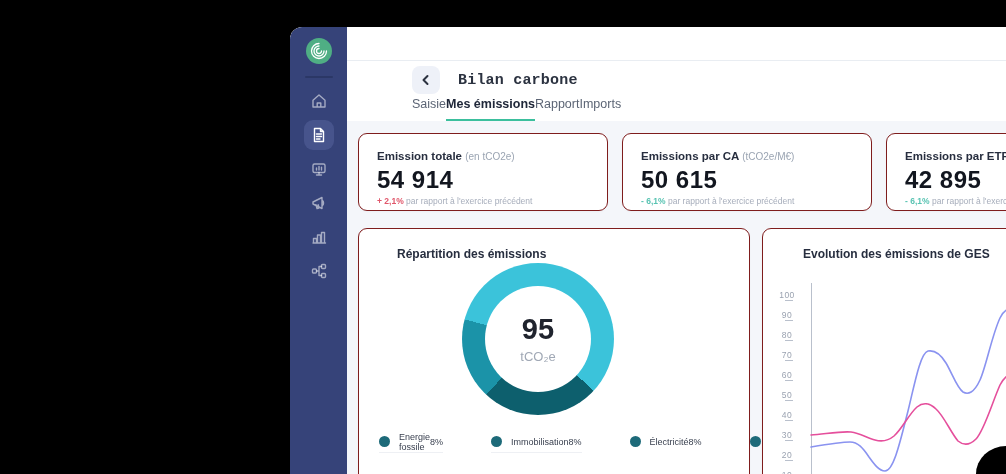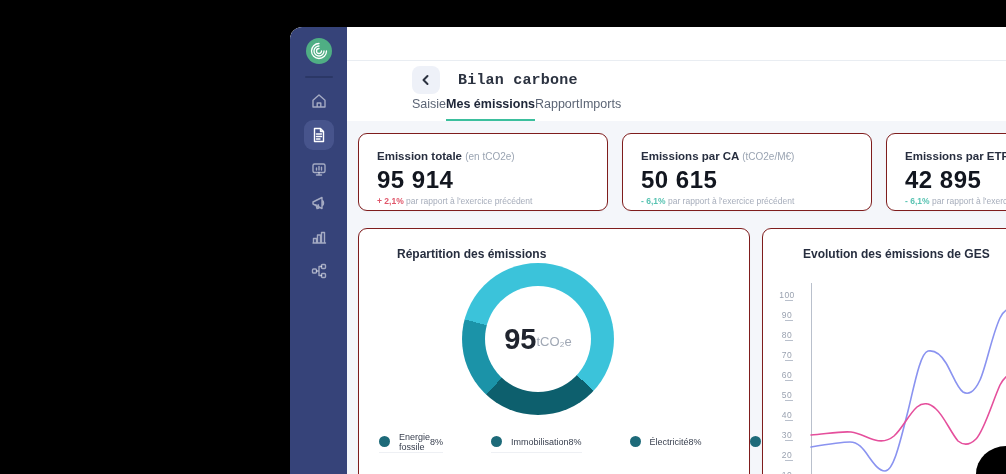--- a/index.html
+++ b/index.html
@@ -69,21 +69,21 @@
   .card-title{position:absolute;left:22px;top:18px;font-size:12px;font-weight:700;color:#272e3f;padding-left:16px;}
   
   .donut-card{left:68px;top:201px;width:390px;height:300px;}
   .donut{
     position:absolute;left:103px;top:34px;width:152px;height:152px;border-radius:50%;
     background:conic-gradient(from 0deg,#3bc3da 0deg 133deg,#0d5f6d 133deg 223deg,#1b93a8 223deg 285deg,#3bc3da 285deg 360deg);
     display:flex;align-items:center;justify-content:center;
   }
   .donut-hole{
     width:106px;height:106px;border-radius:50%;background:#fff;
-    display:flex;align-items:center;justify-content:center;
+    display:flex;flex-direction:column;align-items:center;justify-content:center;
   }
   .donut-value{font-size:29px;font-weight:700;color:#20242e;line-height:1;}
   .donut-unit{margin-top:5px;font-size:13px;color:#a0a8b5;}
   .legend{
     position:absolute;left:20px;right:20px;top:202px;
     display:grid;grid-template-columns:1fr 1fr 1fr 1fr;column-gap:48px;
   }
   .legend-item{
     display:flex;align-items:center;height:21px;border-bottom:1px solid #eef0f4;
   }
@@ -184,21 +184,21 @@
     <div class="tabs">
       <div class="tab">Saisie</div>
       <div class="tab active">Mes émissions</div>
       <div class="tab">Rapport</div>
       <div class="tab">Imports</div>
     </div>
   </div>
 
   <div class="card kpi" style="left:68px;top:106px;">
     <div class="kpi-title"><span>Emission totale</span> <span class="kpi-unit">(en tCO2e)</span></div>
-    <div class="kpi-value">95 914</div>
+    <div class="kpi-value">54 914</div>
     <div class="kpi-note"><span class="delta up">+ 2,1%</span> <span>par rapport à l'exercice précédent</span></div>
   </div>
 
   <div class="card kpi" style="left:332px;top:106px;">
     <div class="kpi-title"><span>Emissions par CA</span> <span class="kpi-unit">(tCO2e/M€)</span></div>
     <div class="kpi-value">50 615</div>
     <div class="kpi-note"><span class="delta down">- 6,1%</span> <span>par rapport à l'exercice précédent</span></div>
   </div>
 
   <div class="card kpi" style="left:596px;top:106px;">

